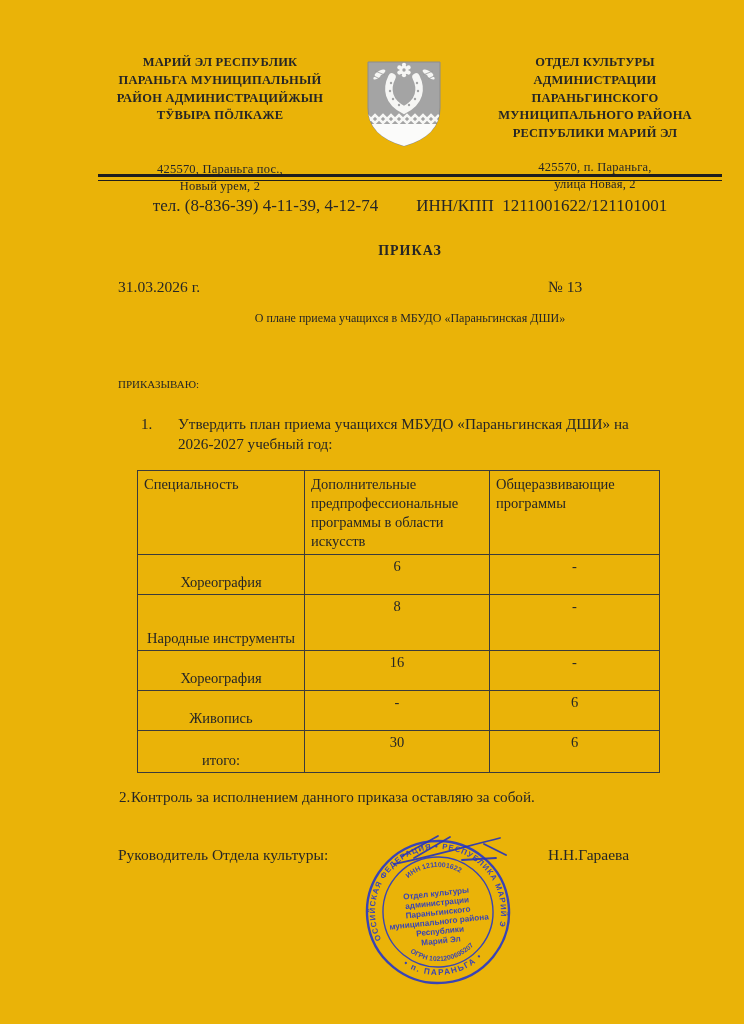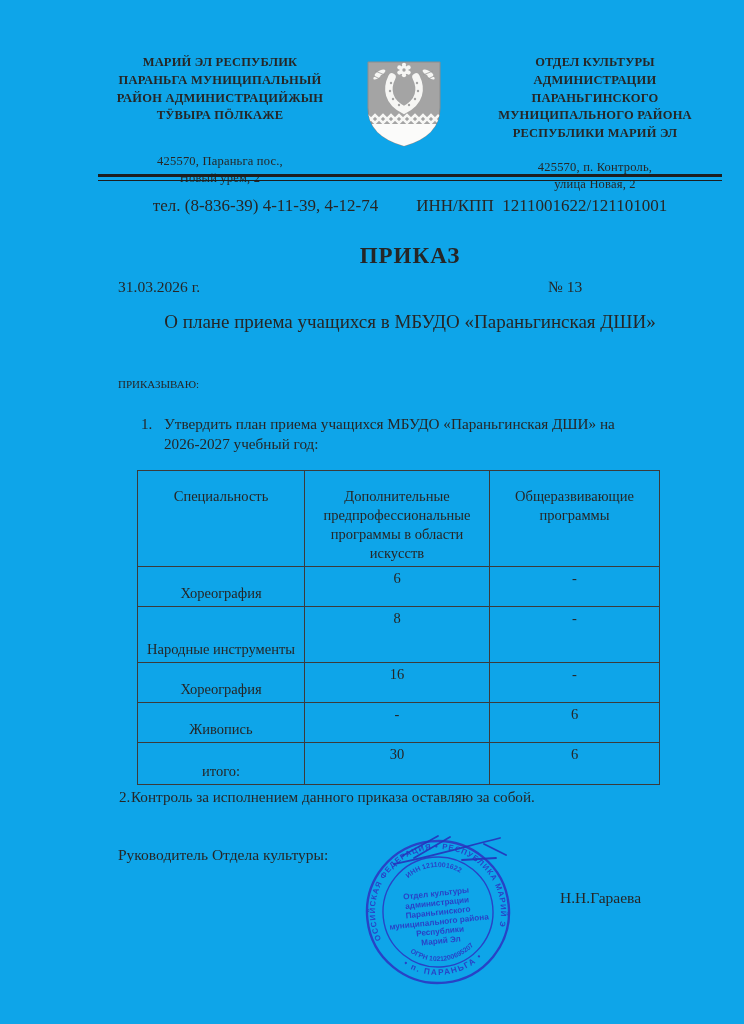--- a/index.html
+++ b/index.html
@@ -1,61 +1,61 @@
 <!DOCTYPE html>
 <html><head>
 <meta charset="utf-8">
 <style>
   html,body{margin:0;padding:0;}
   body{background:#e8e8e6;}
   .page{
     position:relative;width:744px;height:1024px;margin:0 auto;
-    background:#0ea5e9;overflow:hidden;
+    background:#eab308;overflow:hidden;
     font-family:"Liberation Serif","DejaVu Serif",serif;
     color:#262626;
   }
   
   .letterhead{position:absolute;top:52px;left:96px;width:630px;display:flex;justify-content:space-between;}
   .org-col{text-align:center;font-weight:bold;font-size:12.5px;line-height:1.42;letter-spacing:.2px;}
   .org-left{width:248px;padding-top:2px;}
   .org-right{width:262px;padding-top:2px;}
   .addr{font-weight:normal;font-size:12.5px;line-height:1.35;margin-top:16px;}
-  .org-left .addr{margin-top:28px;}
+  .org-left .addr{margin-top:36px;}
   .emblem-wrap{width:90px;display:flex;justify-content:center;align-items:flex-start;padding-top:6px;}
   .rule{position:absolute;left:98px;top:174px;width:624px;height:3px;border-top:3.5px solid #1e1e1e;border-bottom:1.5px solid #1e1e1e;}
   .contact-line{position:absolute;left:100px;top:196px;width:620px;text-align:center;font-size:17px;}
   .contact-line span{white-space:pre;}
   .contact-gap{display:inline-block;width:38px;}
   
-  .order-title{position:absolute;left:100px;top:243px;width:620px;text-align:center;font-size:23px;font-weight:bold;letter-spacing:1px;}
+  .order-title{position:absolute;left:100px;top:243px;width:620px;text-align:center;font-size:14px;font-weight:bold;letter-spacing:1px;}
   .date-row{position:absolute;left:0;top:278px;width:744px;font-size:15.5px;}
   .order-date{position:absolute;left:118px;}
   .order-number{position:absolute;left:548px;}
-  .order-subject{position:absolute;left:100px;top:311px;width:620px;text-align:center;font-size:19px;}
+  .order-subject{position:absolute;left:100px;top:311px;width:620px;text-align:center;font-size:12px;}
   .decree-word{position:absolute;left:118px;top:378px;font-size:11px;}
   .list-item{position:absolute;font-size:15.2px;line-height:1.3;}
   .item1{left:141px;top:414px;width:545px;}
   .item1 .num{position:absolute;left:0;top:0;}
-  .item1 .itxt{margin-left:23px;}
+  .item1 .itxt{margin-left:37px;}
   .item2{left:119px;top:787px;width:560px;}
   .item2 .num{position:absolute;left:0;top:0;}
   .item2 .itxt{margin-left:12px;}
   
   table.plan{position:absolute;left:137px;top:470px;border-collapse:collapse;table-layout:fixed;font-size:14.5px;line-height:1.32;}
   table.plan td,table.plan th{border:1.4px solid #3b3b3b;padding:2px 6px;font-weight:normal;}
-  table.plan th{vertical-align:top;text-align:center;padding-top:16px;}
+  table.plan th{vertical-align:top;text-align:left;padding-top:4px;}
   .c1{width:167px;}.c2{width:185px;}.c3{width:170px;}
   tr.hdr{height:84px;}
   td.name{vertical-align:bottom;text-align:center;padding-bottom:5px;}
   td.val{vertical-align:top;text-align:center;padding-top:2px;}
   tr.r1{height:40px;}tr.r2{height:56px;}tr.r3{height:40px;}tr.r4{height:40px;}tr.r5{height:42px;}
   
   .sig-row{position:absolute;left:0;top:846px;width:744px;font-size:15.5px;}
   .sig-label{position:absolute;left:118px;}
-  .sig-name{position:absolute;left:560px;margin-top:43px;}
+  .sig-name{position:absolute;left:548px;}
   .stamp-svg{position:absolute;left:362px;top:836px;}
   .autograph-svg{position:absolute;left:380px;top:820px;}
 </style>
 </head>
 <body>
 
 <div class="page">
 
   <div class="letterhead">
     <div class="org-col org-left">
@@ -123,21 +123,21 @@
       </svg>
     </div>
 
     <div class="org-col org-right">
       <div>ОТДЕЛ КУЛЬТУРЫ</div>
       <div>АДМИНИСТРАЦИИ</div>
       <div>ПАРАНЬГИНСКОГО</div>
       <div>МУНИЦИПАЛЬНОГО РАЙОНА</div>
       <div>РЕСПУБЛИКИ МАРИЙ ЭЛ</div>
       <div class="addr">
-        <div>425570, п. Контроль,</div>
+        <div>425570, п. Параньга,</div>
         <div>улица Новая, 2</div>
       </div>
     </div>
   </div>
 
   <div class="rule"></div>
 
   <div class="contact-line">
     <span>тел. (8-836-39) 4-11-39, 4-12-74</span><span class="contact-gap"></span><span>ИНН/КПП  1211001622/121101001</span>
   </div>

